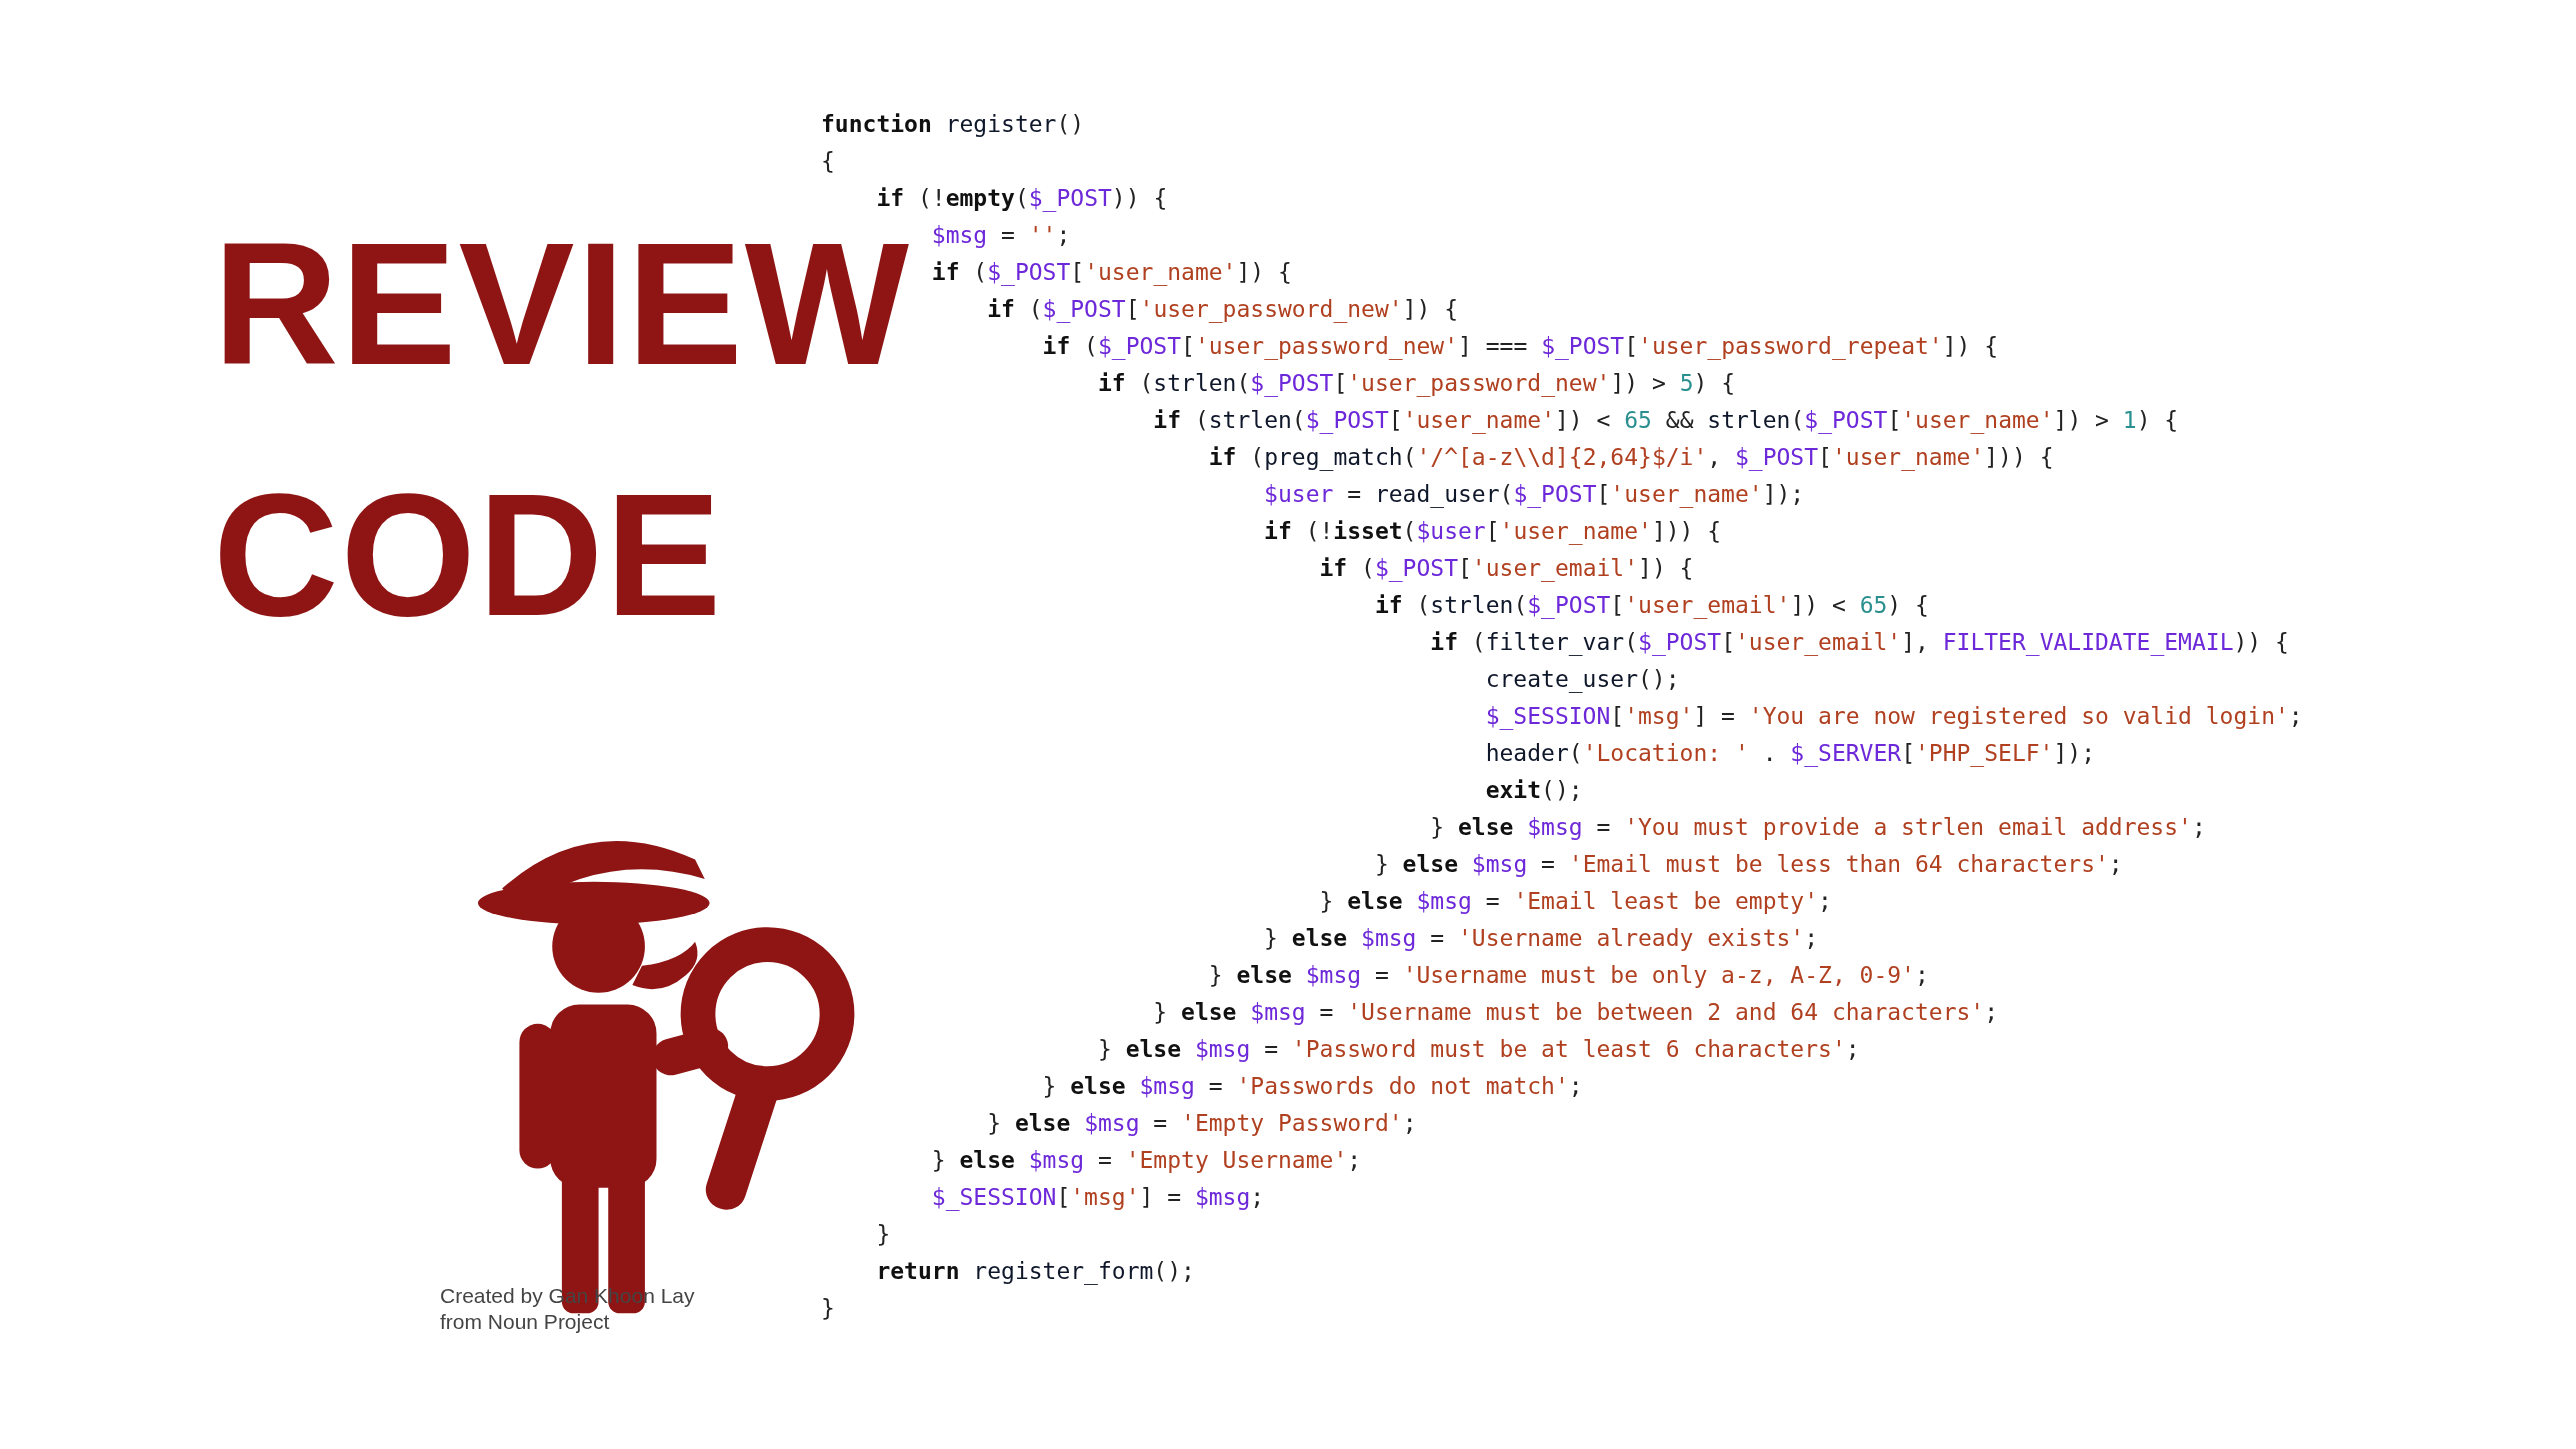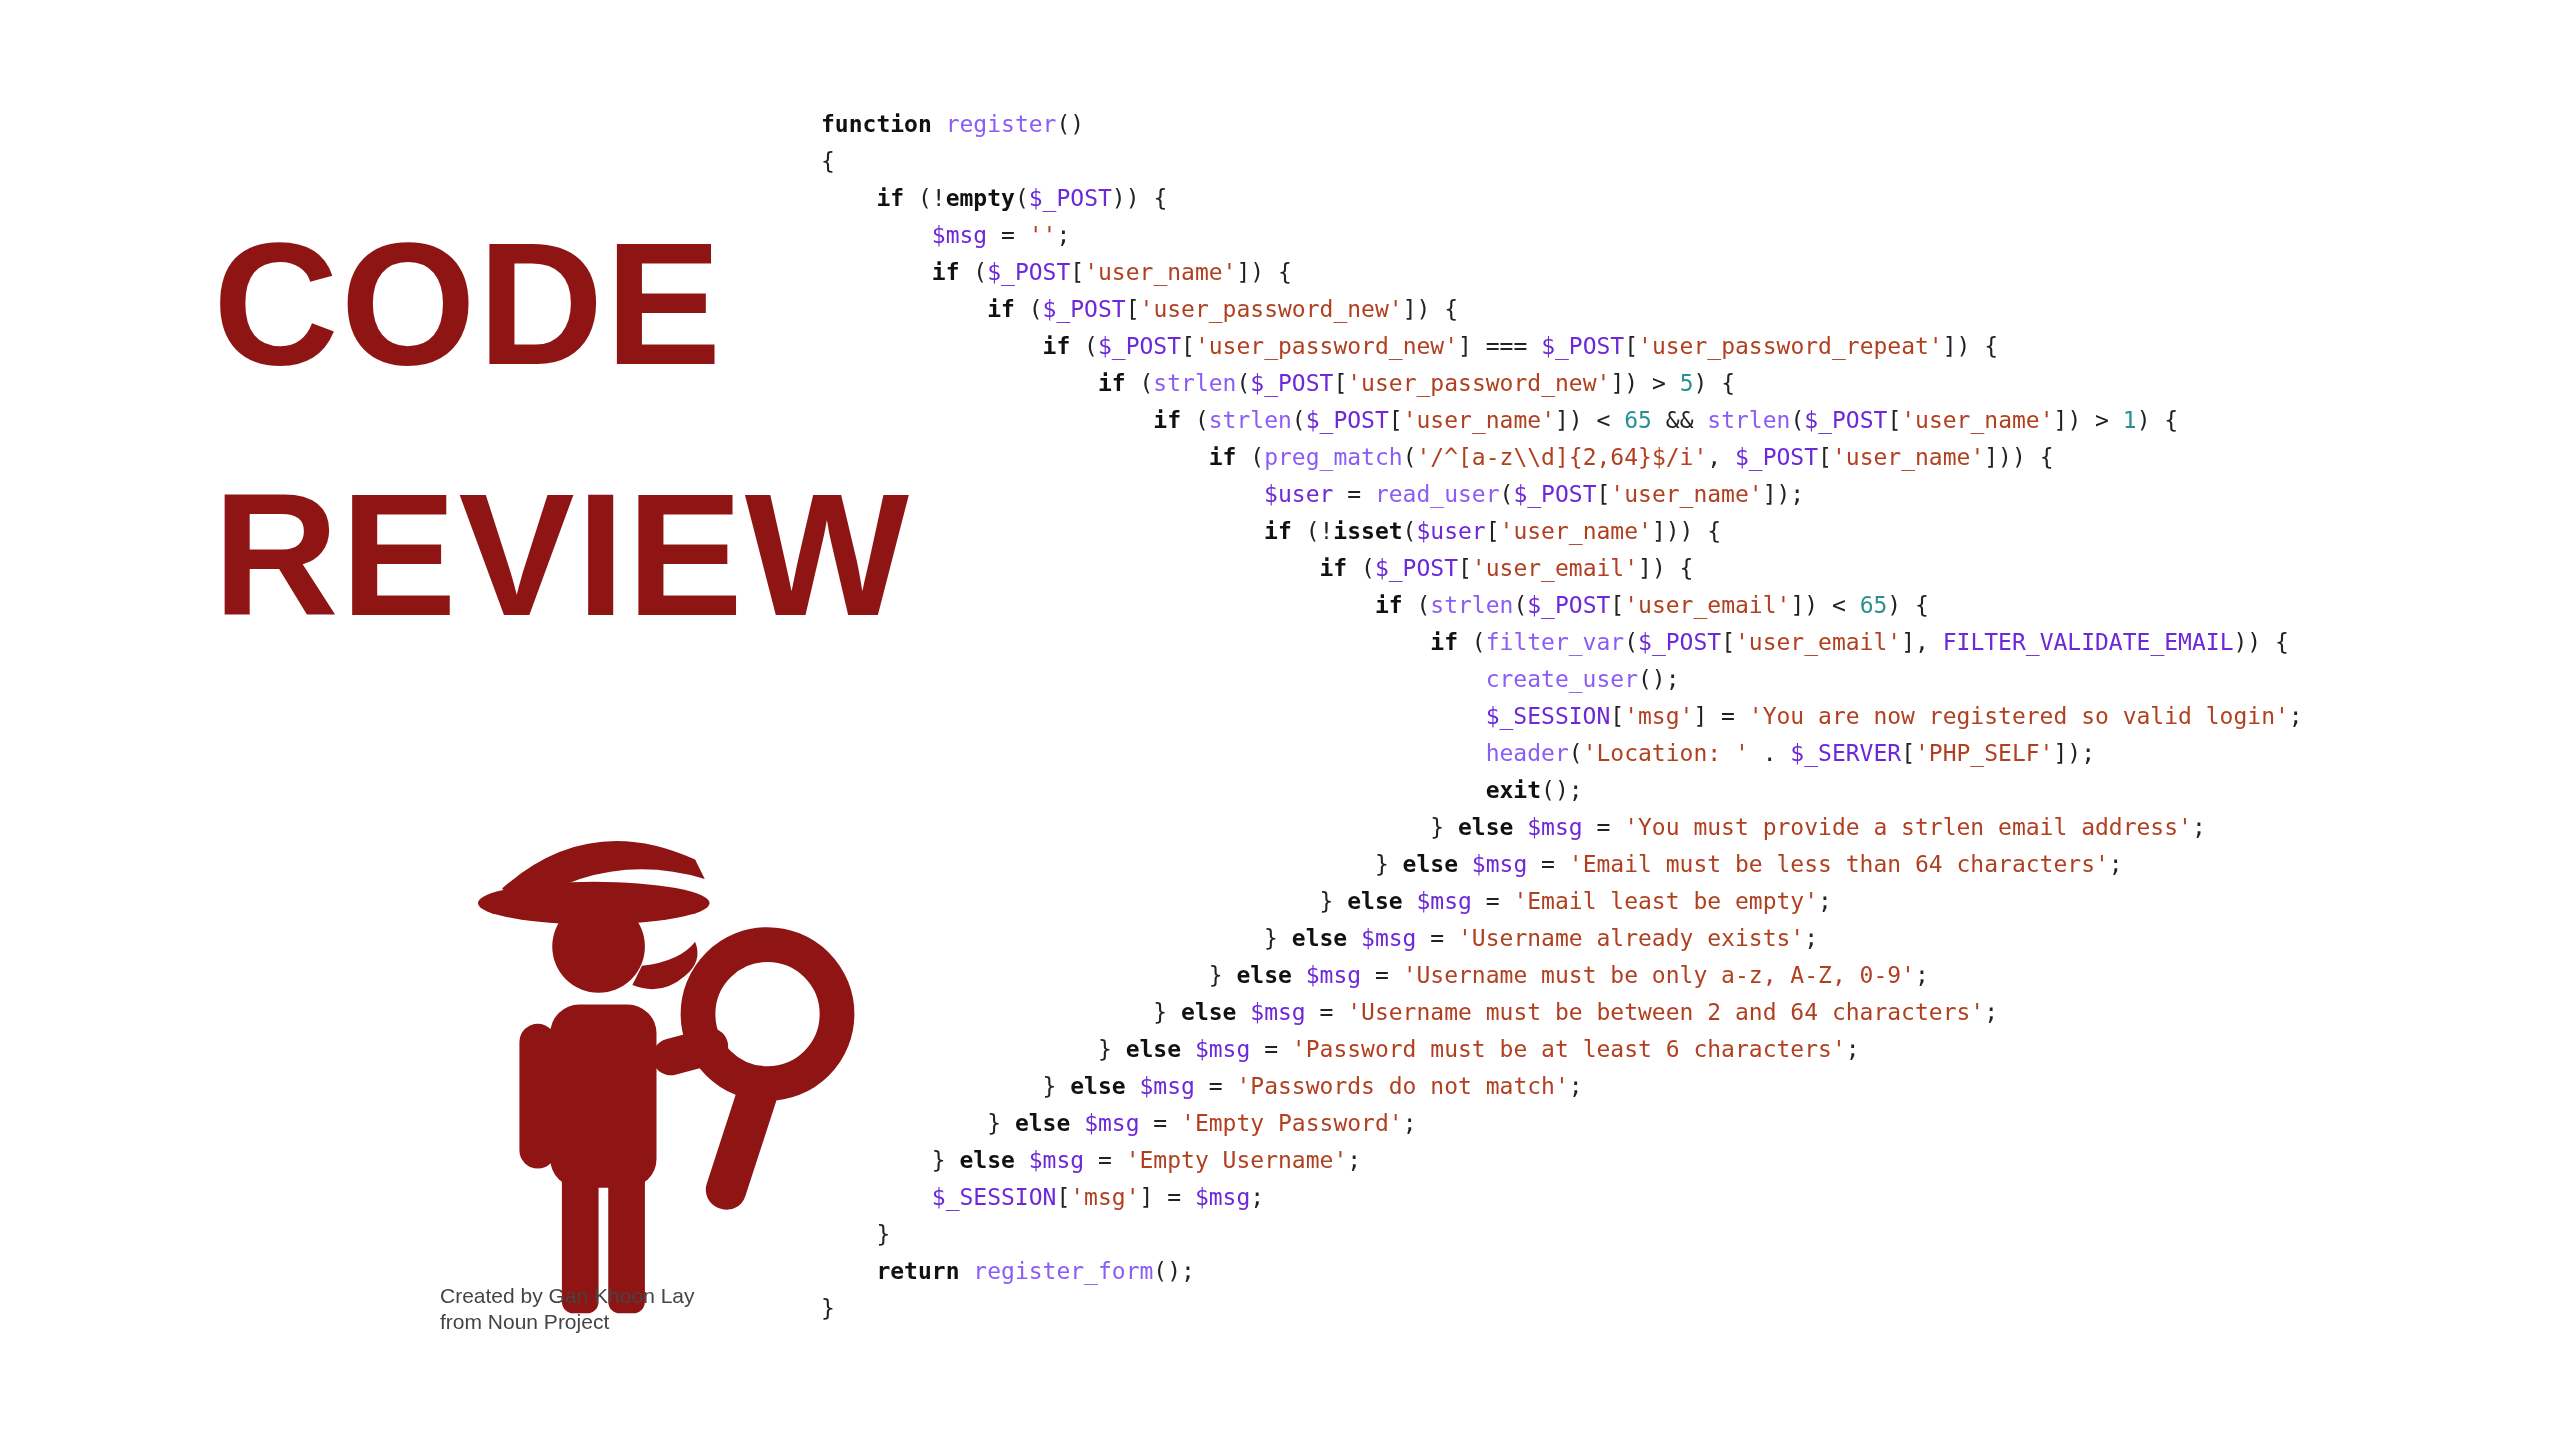--- a/index.html
+++ b/index.html
@@ -5,34 +5,34 @@
   * { margin: 0; padding: 0; box-sizing: border-box; }
   html, body { width: 2576px; height: 1449px; background: #ffffff; overflow: hidden; font-family: sans-serif; }
   .slide { position: relative; width: 2576px; height: 1449px; background: #ffffff; }
   .title-block { position: absolute; left: 213px; top: 213px; }
   .title-line { font-family: Arial, Helvetica, sans-serif; font-weight: 800; font-size: 174px; letter-spacing: 1.9px; color: #8f1515; line-height: 1.05; }
   .title-line + .title-line { margin-top: 68px; }
   .figure { position: absolute; left: 444px; top: 821px; width: 425px; height: 502px; color: #8f1515; }
   .attribution { position: absolute; left: 440px; top: 1283px; font-size: 21px; color: #444; line-height: 1.25; }
   .code { position: absolute; left: 821px; top: 106px; font-family: "Menlo", "Consolas", "DejaVu Sans Mono", monospace; font-size: 23px; line-height: 37px; white-space: pre; color: #222; }
   .k { font-weight: 700; color: #111; }       
-  .fn { color: #8b5cf6; margin-top: 20px; }                          
+  .fn { color: #0f172a; margin-top: 20px; }                          
   .v { color: #6d28d9; }                        
   .s { color: #b04020; }                        
   .n { color: #2a8f8f; }                        
   .p { color: #222; }                           
 </style>
 </head>
 <body>
 
 <div class="slide">
 
   <div class="title-block">
+    <div class="title-line">REVIEW</div>
     <div class="title-line">CODE</div>
-    <div class="title-line">REVIEW</div>
   </div>
 
   <div class="figure">
     <svg viewBox="0 0 440 520" width="425" height="502" fill="#8f1515" stroke="none">
 
       <path d="M60 70 Q150 -10 260 40 L270 60 Q170 30 80 90 Z"></path>
       <ellipse cx="155" cy="85" rx="120" ry="22"></ellipse>
 
       <circle cx="160" cy="130" r="48"></circle>
 

